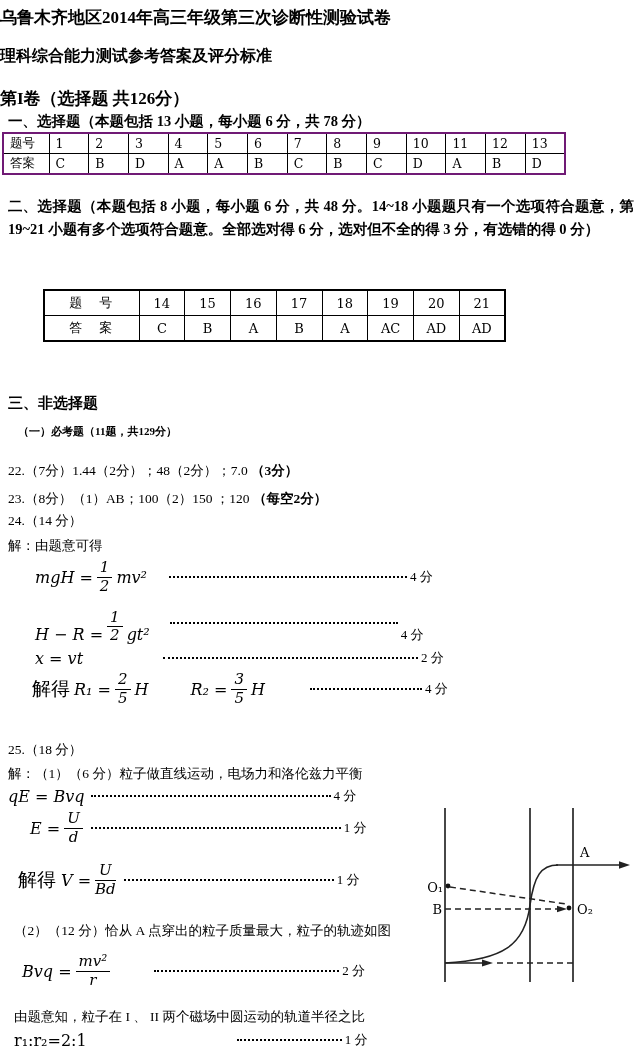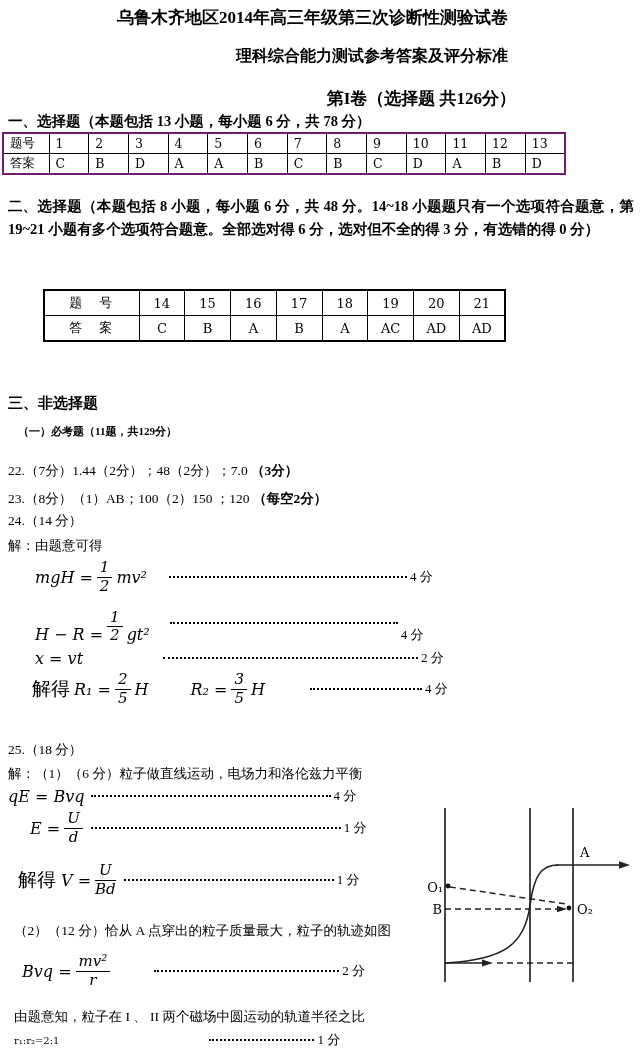--- a/index.html
+++ b/index.html
@@ -1,55 +1,55 @@
 <!DOCTYPE html>
 <html><head>
 <meta charset="utf-8">
 <style>
   html,body { margin:0; padding:0; background:#ffffff; }
   .page {
     position:relative; width:640px; height:1055px; background:#fff; color:#000;
     font-family:"Liberation Serif","DejaVu Serif",serif; overflow:hidden;
   }
   .abs { position:absolute; }
-  .ctr { left:0; width:508px; text-align:right; }
+  .ctr { left:0; width:508px; text-align:left; }
   .b { font-weight:bold; }
   .title   { font-size:17px; font-weight:bold; }
   .subtitle{ font-size:16px; font-weight:bold; }
   .part-h  { font-size:17px; font-weight:bold; }
   .sec-h   { font-size:14.5px; font-weight:bold; }
   .body-t  { font-size:13.5px; }
   table { border-collapse:collapse; table-layout:fixed; background:#fff; }
   table, td { border:1px solid #000; }
   .t1 { width:564px; border:2px solid #701a75; }
   .t1 td { height:19px; font-size:12.5px; padding:0 0 0 6px; text-align:left; font-family:"DejaVu Serif",serif; }
   .t1 td.cjk { font-family:"Liberation Serif","DejaVu Serif",serif; }
   .t2 { width:463px; border:2px solid #000; }
   .t2 td { height:22px; font-size:13px; text-align:center; font-family:"DejaVu Serif",serif; }
   .t2 td.cjk { font-family:Liberation Mono, monospace; letter-spacing:2px; }
   .frow { display:flex; align-items:center; }
   .math { font-family:"DejaVu Serif",serif; font-style:italic; font-size:16px; white-space:nowrap; }
-  .mathsm { font-family:"DejaVu Serif",serif; font-style:italic; font-size:10px; white-space:nowrap; }
+  .mathsm { font-family:"DejaVu Serif",serif; font-style:italic; font-size:16px; white-space:nowrap; }
   .cn { font-family:Liberation Serif, serif; font-style:normal; font-size:19px; white-space:nowrap; }
   .frac { display:inline-block; text-align:center; vertical-align:middle; margin:0 4px;
           font-family:"DejaVu Serif",serif; font-style:italic; font-size:15px; line-height:1.05; }
   .frac .num { display:block; border-bottom:1px solid #000; padding:0 3px 1px 3px; }
   .frac .den { display:block; padding-top:1px; }
   .leader { display:inline-block; height:1px; border-top:2px dotted #000; align-self:center; }
   .score { font-size:13px; white-space:nowrap; margin-left:3px; font-family:"Liberation Serif","DejaVu Serif",serif; }
   .svgtext { font-family:"DejaVu Serif",serif; font-size:13px; }
 </style>
 </head>
 <body>
 
 <div class="page">
 
   <div class="abs ctr title" style="top:6px;">乌鲁木齐地区2014年高三年级第三次诊断性测验试卷</div>
   <div class="abs ctr subtitle" style="top:46px;">理科综合能力测试参考答案及评分标准</div>
-  <div class="abs ctr part-h" style="top:87px;padding-left:8px;">第I卷（选择题  共126分）</div>
+  <div class="abs ctr part-h" style="top:87px;">第I卷（选择题  共126分）</div>
   <div class="abs sec-h" style="left:8px; top:112px;">一、选择题（本题包括 13 小题，每小题 6 分，共 78 分）</div>
 
   <table class="t1 abs" style="left:2px; top:132px;">
     <colgroup>
         <col style="width:46px">
       </colgroup>
     <tbody>
         <tr>
       <td class="cjk">题号</td>
       <td>1</td>

